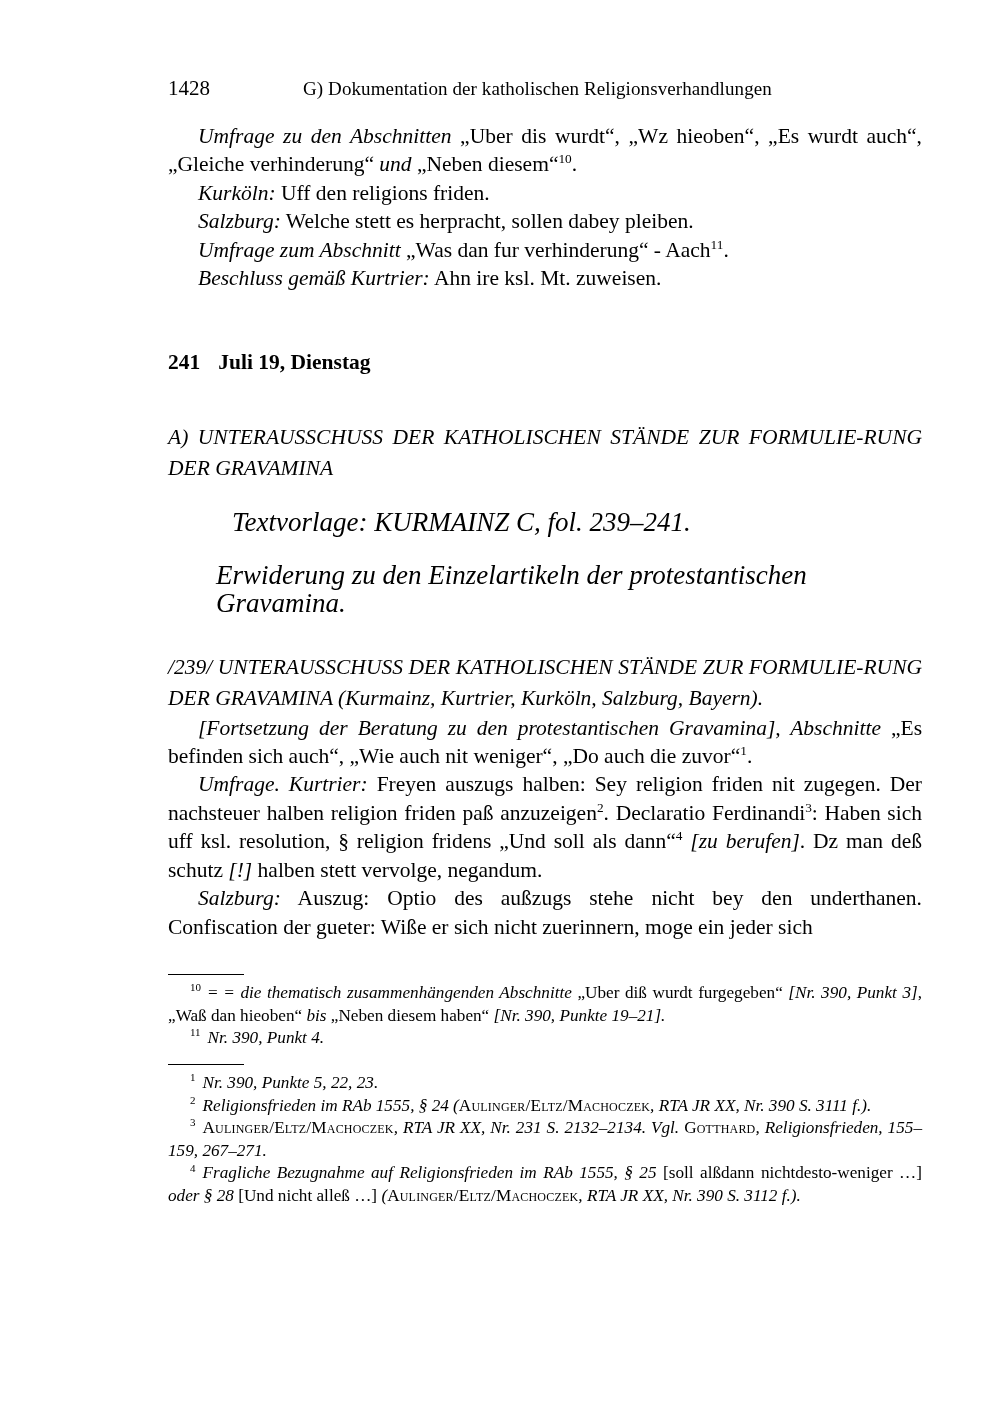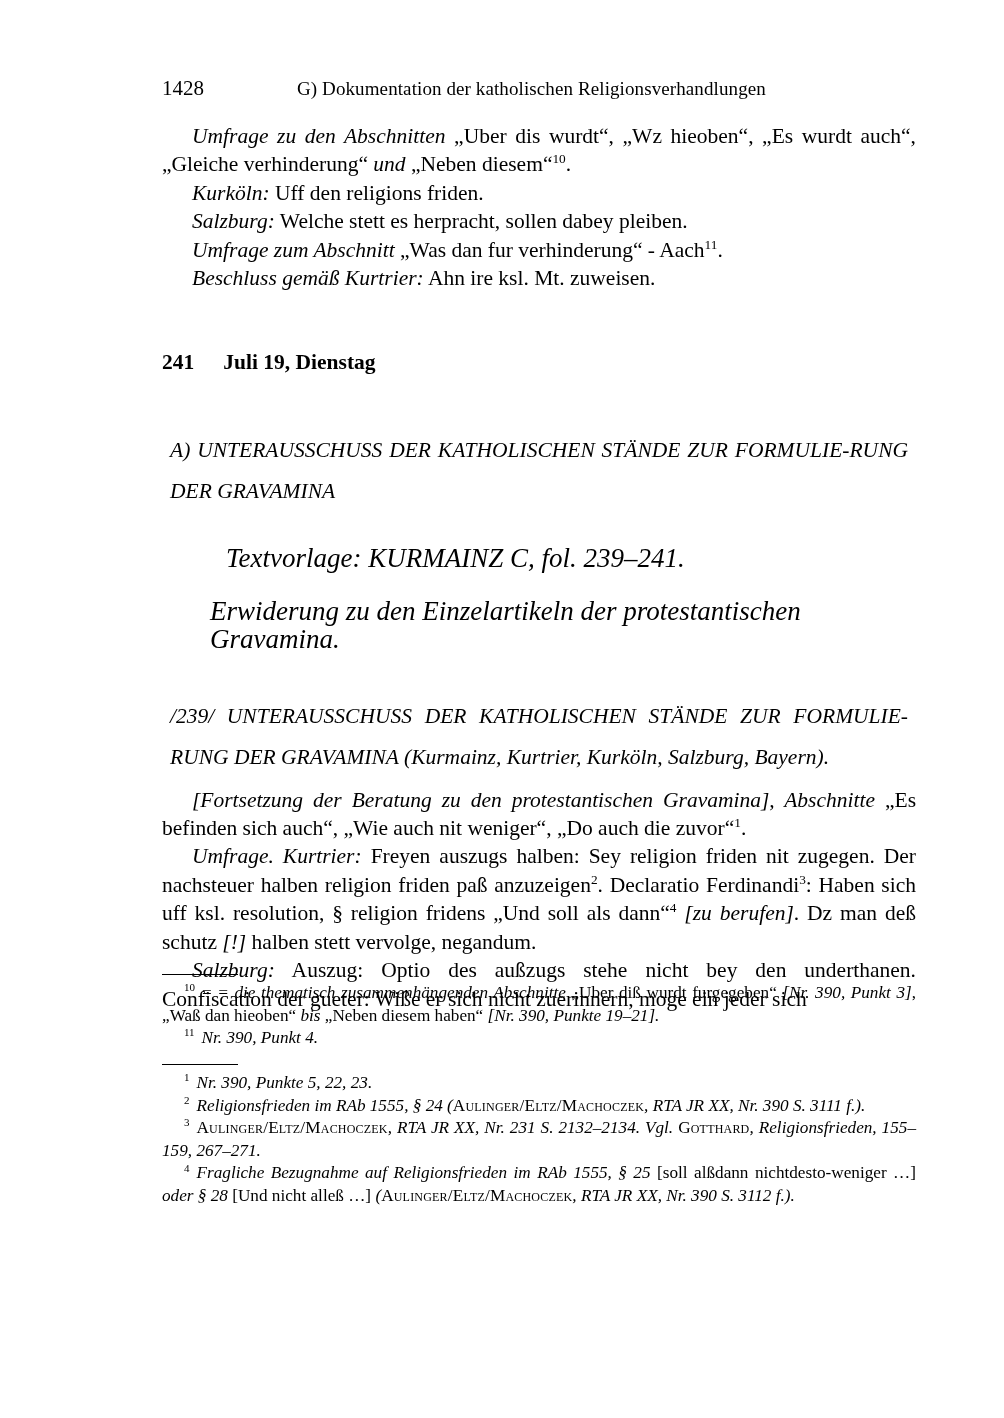--- a/index.html
+++ b/index.html
@@ -10,21 +10,21 @@
   body {
     width: 1004px;
     height: 1418px;
     font-family: "Liberation Serif", "DejaVu Serif", serif;
     color: #000000;
     position: relative;
     overflow: hidden;
   }
   .page {
     position: absolute;
-    left: 2px; top: 0;
+    left: 8px; top: 0;
     width: 820px;
     height: 1418px;
   }
   
   .runhead {
     position: absolute;
     left: 160px;
     top: 76px;
     width: 754px;
     font-size: 20px;
@@ -65,27 +65,27 @@
     vertical-align: super;
     line-height: 0;
   }
   
   .secnum {
     margin: 0;
     font-size: 21.5px;
     font-weight: bold;
     line-height: 28px;
   }
-  .secnum .num { margin-right: 29px; }
+  .secnum .num { margin-right: 18px; }
   
   .ahead {
-    margin: 8px;
+    margin: 0;
     font-size: 21.5px;
     font-style: italic;
-    line-height: 41px;
+    line-height: 31px;
     text-align: justify;
   }
   .subline {
     margin: 0;
     font-size: 27px;
     font-style: italic;
     line-height: 28.4px;
   }
   .sub-a { padding-left: 64px; }
   .sub-b { padding-left: 48px; }

